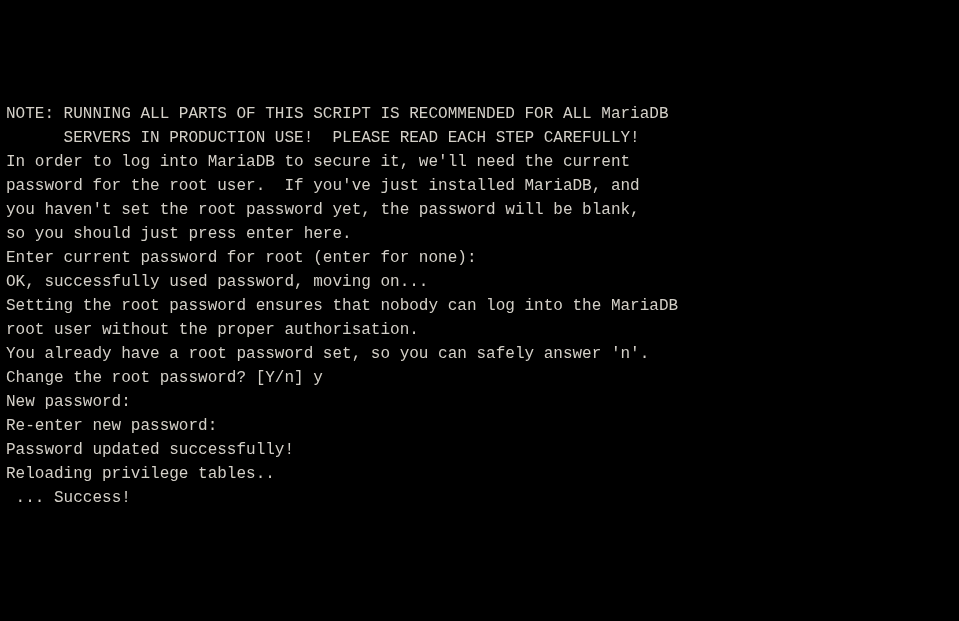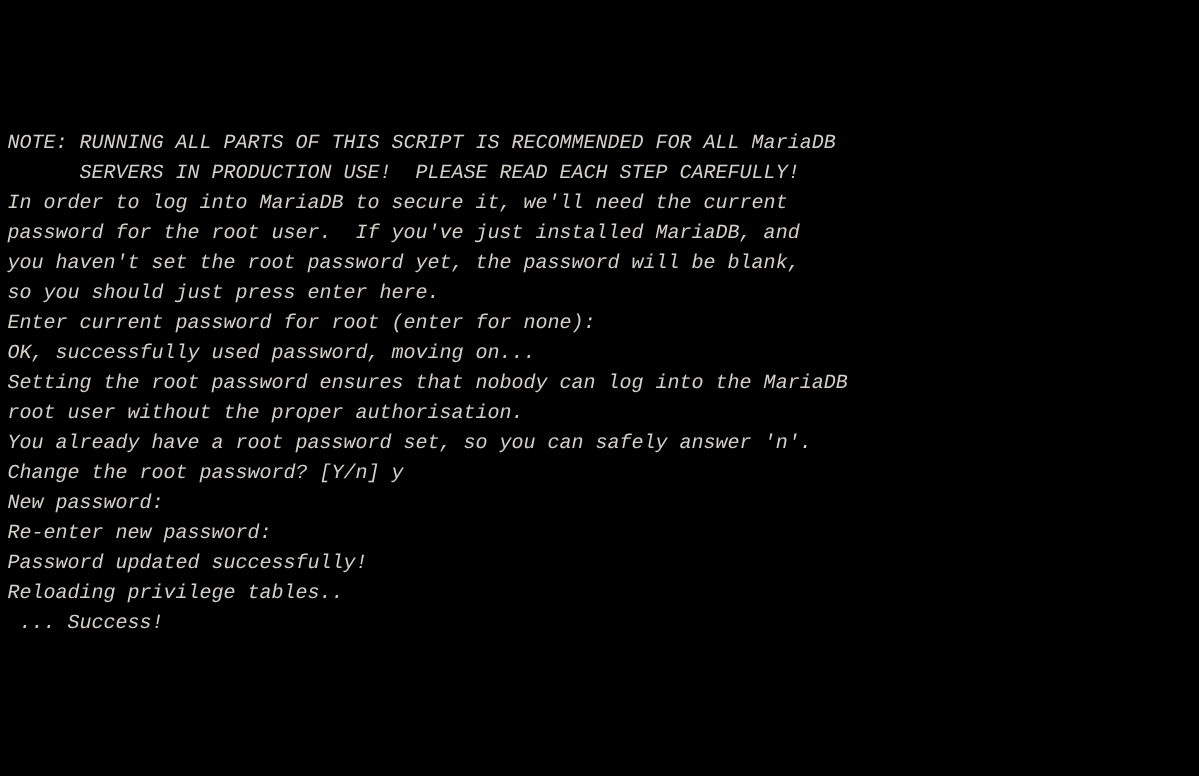--- a/index.html
+++ b/index.html
@@ -1,19 +1,18 @@
 <!DOCTYPE html>
 <html><head>
   <meta charset="utf-8">
   <style>
     * {
       margin: 0;
       padding: 0;
       box-sizing: border-box;
-      font-style: italic;
     }
     body {
       background-color: #000000;
       color: #d4d0c8;
       font-family: 'Consolas', 'Monaco', 'Courier New', monospace;
       font-size: 16px;
       line-height: 1.5;
       padding: 6px;
       white-space: pre-wrap;
       width: 959px;

